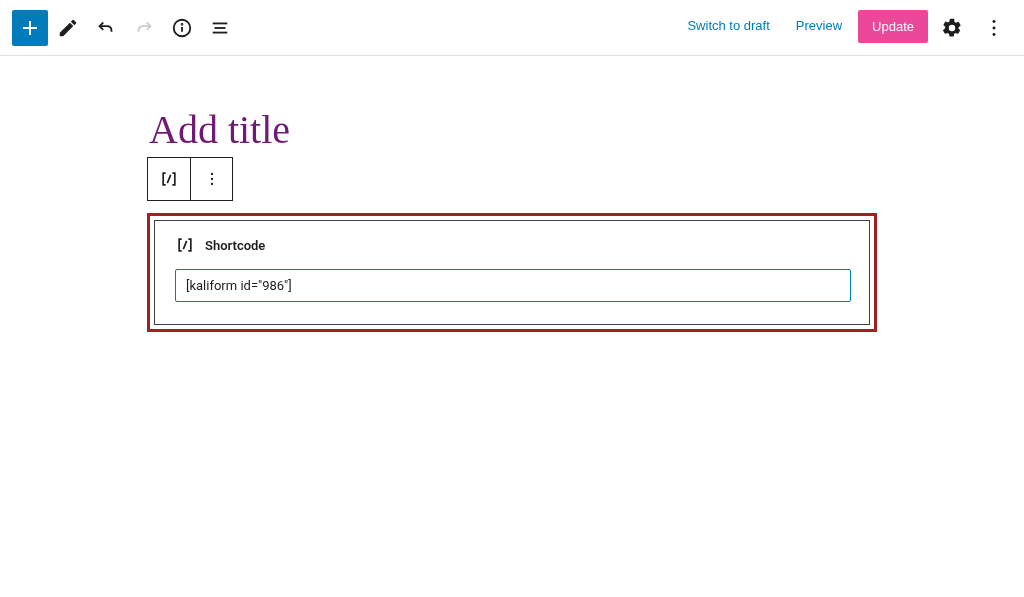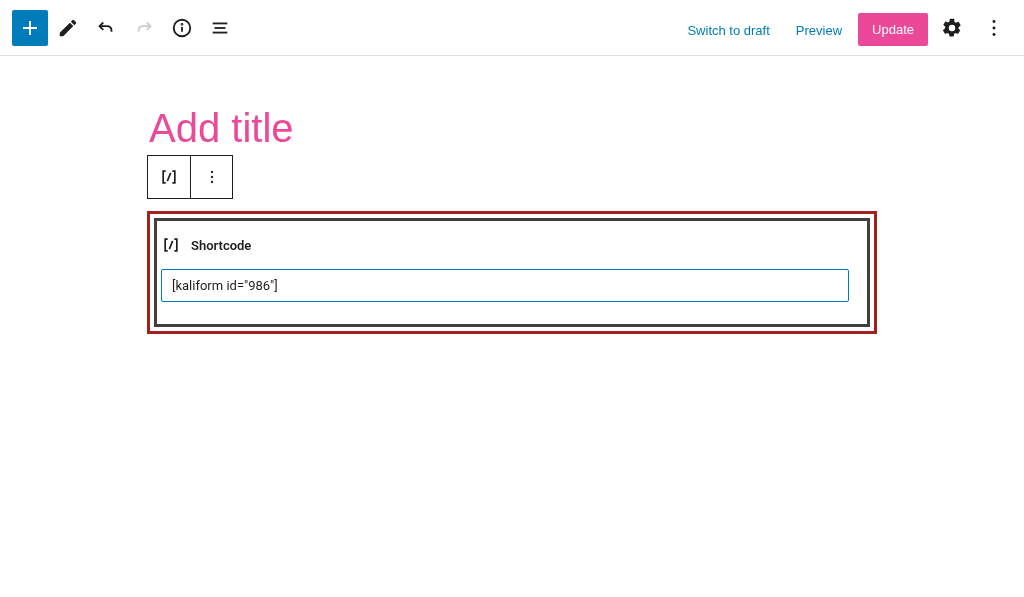--- a/index.html
+++ b/index.html
@@ -7,21 +7,21 @@
     
     .toolbar {
       display: flex;
       align-items: center;
       justify-content: space-between;
       padding: 8px 12px;
       border-bottom: 1px solid #e0e0e0;
       height: 56px;
     }
     .toolbar-left { display: flex; align-items: center; gap: 2px; }
-    .toolbar-right { display: flex; align-items: flex-end; gap: 6px; }
+    .toolbar-right { display: flex; align-items: flex-start; gap: 6px; }
     
     .btn-icon {
       width: 36px; height: 36px;
       display: flex; align-items: center; justify-content: center;
       border: none; background: transparent; cursor: pointer;
       border-radius: 2px;
       color: #1e1e1e;
     }
     .btn-icon.primary { background: #007cba; color: #fff; border-radius: 2px; }
     .btn-icon.disabled { color: #ccc; cursor: default; }
@@ -36,24 +36,24 @@
       border-radius: 2px;
     }
     
     .editor-container {
       max-width: 730px;
       margin: 0 auto;
       padding: 50px 0 0 0;
     }
     
     .title-placeholder {
-      font-family: Liberation Sans, sans-serif;
+      font-family: Liberation Serif, serif;
       font-size: 40px;
       font-weight: 400;
-      color: #ec4899;
+      color: #701a75;
       margin-bottom: 4px;
       padding-left: 2px;
     }
     
     .block-toolbar {
       display: inline-flex;
       border: 1px solid #1e1e1e;
       background: #fff;
       margin-bottom: 12px;
     }
@@ -64,22 +64,22 @@
       color: #1e1e1e;
     }
     .block-toolbar-btn + .block-toolbar-btn { border-left: 1px solid #1e1e1e; }
     
     .shortcode-block {
       border: 3px solid #a32020;
       padding: 4px;
       position: relative;
     }
     .shortcode-inner {
-      border: 3px solid #404040;
-      padding: 14px 18px 22px 4px;
+      border: 1px solid #404040;
+      padding: 14px 18px 22px 20px;
     }
     .shortcode-header {
       display: flex; align-items: center; gap: 10px;
       margin-bottom: 14px;
       font-size: 13px; font-weight: 600;
     }
     .shortcode-input {
       width: 100%;
       border: 1.5px solid #007cba;
       border-radius: 2px;

